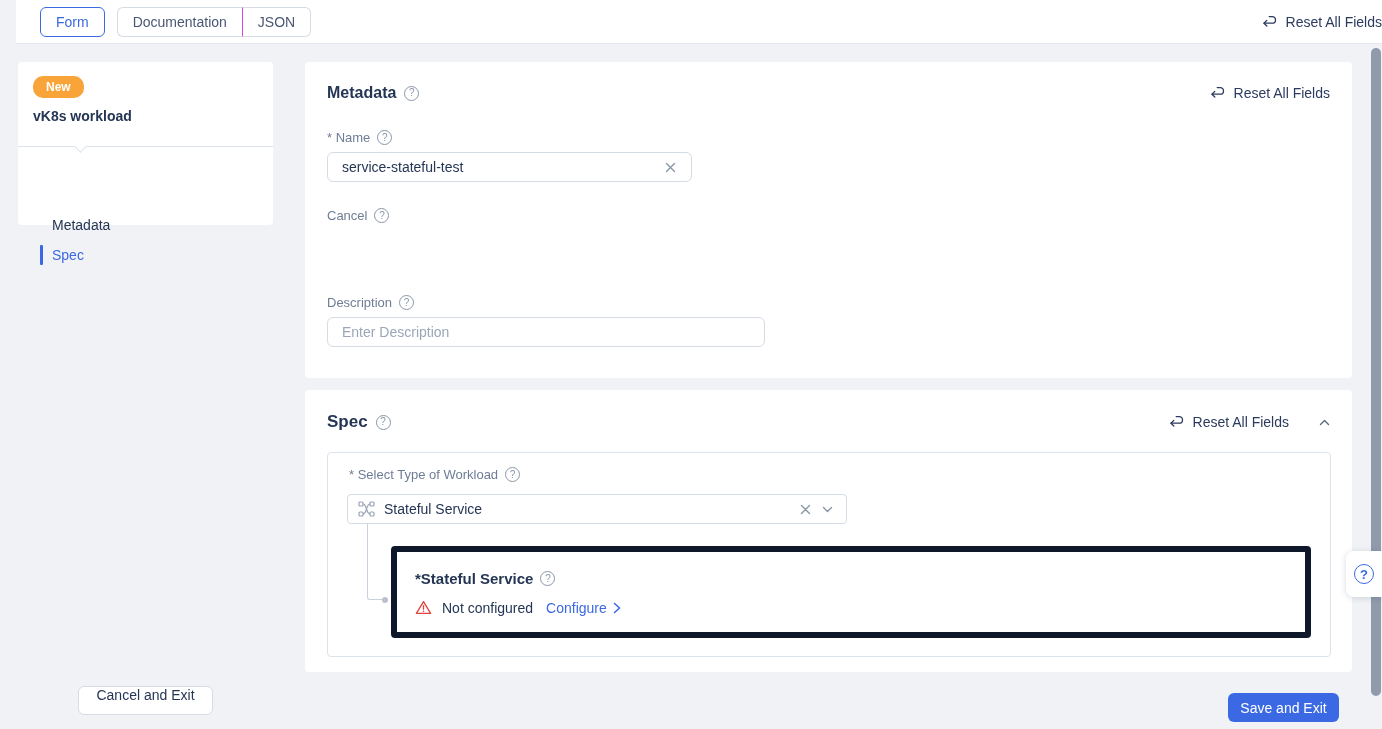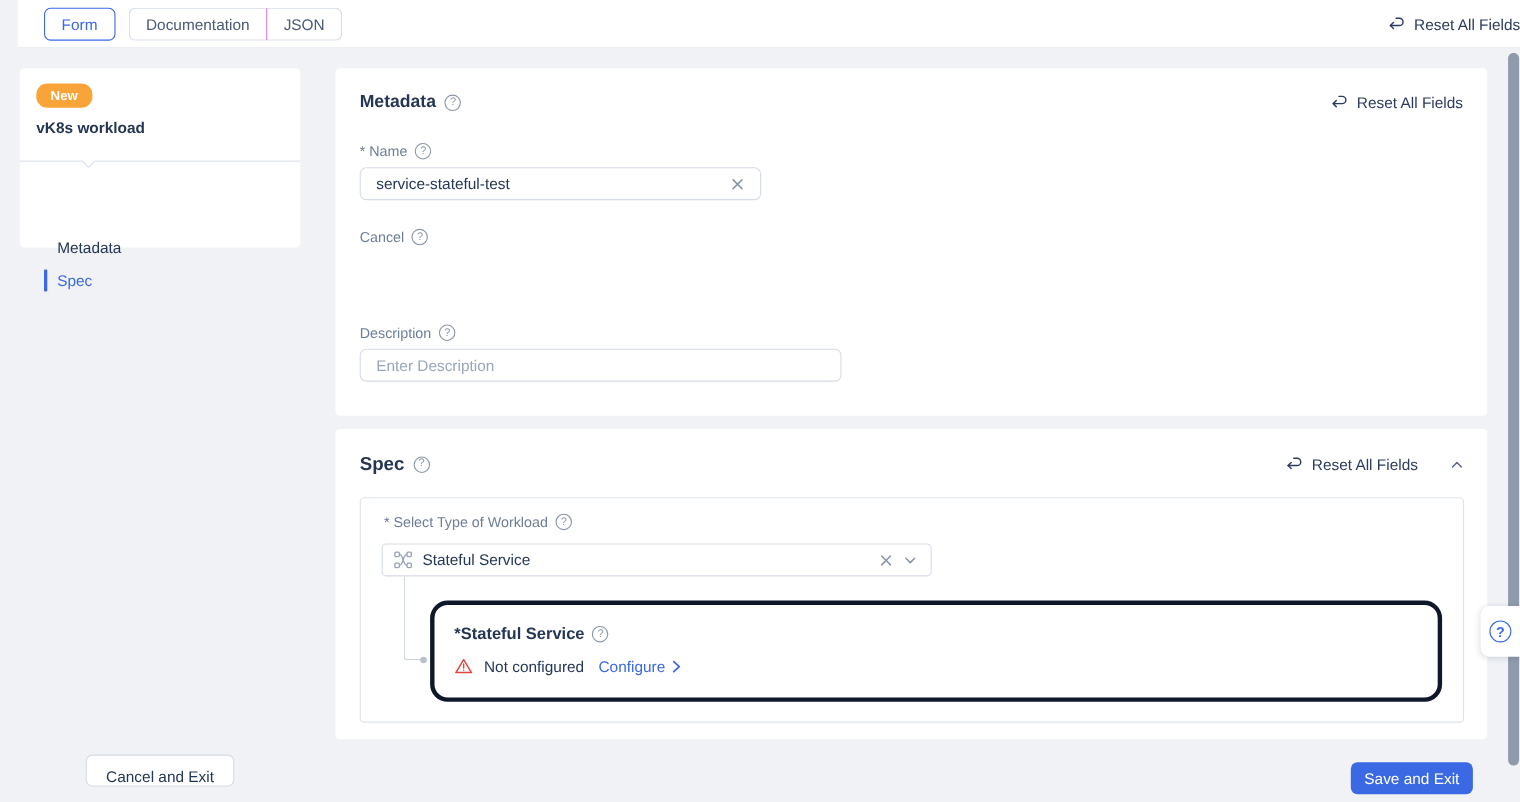--- a/index.html
+++ b/index.html
@@ -49,29 +49,29 @@
 
   .labels-box { height:38px; border:1px solid #d5dce6; border-radius:6px; display:flex; align-items:center; padding:0 16px; }
   .blue-link { color:#3b69e3; font-size:14px; cursor:pointer; text-decoration:none; }
 
   
   .spec-box { position:absolute; left:22px; top:62px; width:1004px; height:205px; border:1px solid #dde3ec; border-radius:4px; }
   .dropdown { position:absolute; left:19px; top:41px; width:500px; height:30px; border:1px solid #d5dce6; border-radius:4px; background:#fff; display:flex; align-items:center; padding:0 8px 0 10px; }
   .dropdown .dd-text { flex:1; font-size:14px; color:#253655; margin-left:9px; }
   .connector-v { position:absolute; left:39px; top:71px; width:18px; height:76px; border-left:1px solid #c9d1dd; border-bottom:1px solid #c9d1dd; border-bottom-left-radius:3px; }
   .connector-dot { position:absolute; left:54px; top:144px; width:6px; height:6px; border-radius:50%; background:#b9c1ce; }
-  .nested-card { position:absolute; left:63px; top:93px; width:920px; height:92px; border:4px solid #0f172a; border-radius:16px; background:#fff; }
+  .nested-card { position:absolute; left:63px; top:93px; width:920px; height:92px; border:6px solid #0f172a; border-radius:4px; background:#fff; }
   .nested-title-row { position:absolute; left:18px; top:18px; display:flex; align-items:center; gap:7px; }
   .nested-title { font-size:15px; font-weight:bold; color:#253655; }
   .warn-row { position:absolute; left:18px; top:48px; display:flex; align-items:flex-start; }
   .warn-text { font-size:14px; color:#253655; margin-left:10px; }
   .configure { display:flex; align-items:center; gap:6px; margin-left:13px; cursor:pointer; }
 
   
-  .btn-cancel { position:absolute; left:78px; top:686px; width:135px; height:29px; background:#fff; border:1px solid #d5dce6; border-radius:6px; font-size:14px; color:#253655; display:flex; align-items:flex-end; justify-content:center; cursor:pointer; }
+  .btn-cancel { position:absolute; left:78px; top:686px; width:135px; height:29px; background:#fff; border:1px solid #d5dce6; border-radius:6px; font-size:14px; color:#253655; display:flex; align-items:flex-start; justify-content:center; cursor:pointer; }
   .btn-save { position:absolute; left:1228px; top:693px; width:111px; height:29px; background:#3b69e3; border:none; border-radius:6px; font-size:14px; color:#fff; display:flex; align-items:center; justify-content:center; cursor:pointer; }
 
   
   .scroll-thumb { position:absolute; left:1371px; top:48px; width:10px; height:648px; background:#8f9aab; border-radius:5px; }
   .help-tab { position:absolute; left:1346px; top:551px; width:36px; height:46px; background:#fff; border-radius:8px 0 0 8px; box-shadow:0 1px 6px rgba(40,55,90,.18); display:flex; align-items:center; justify-content:center; cursor:pointer; z-index:5; }
   .help-q { display:flex; align-items:center; justify-content:center; width:20px; height:20px; border:1.6px solid #3b69e3; border-radius:50%; color:#3b69e3; font-size:13px; font-weight:bold; }
 
   svg { display:block; }
 </style>
 </head>

